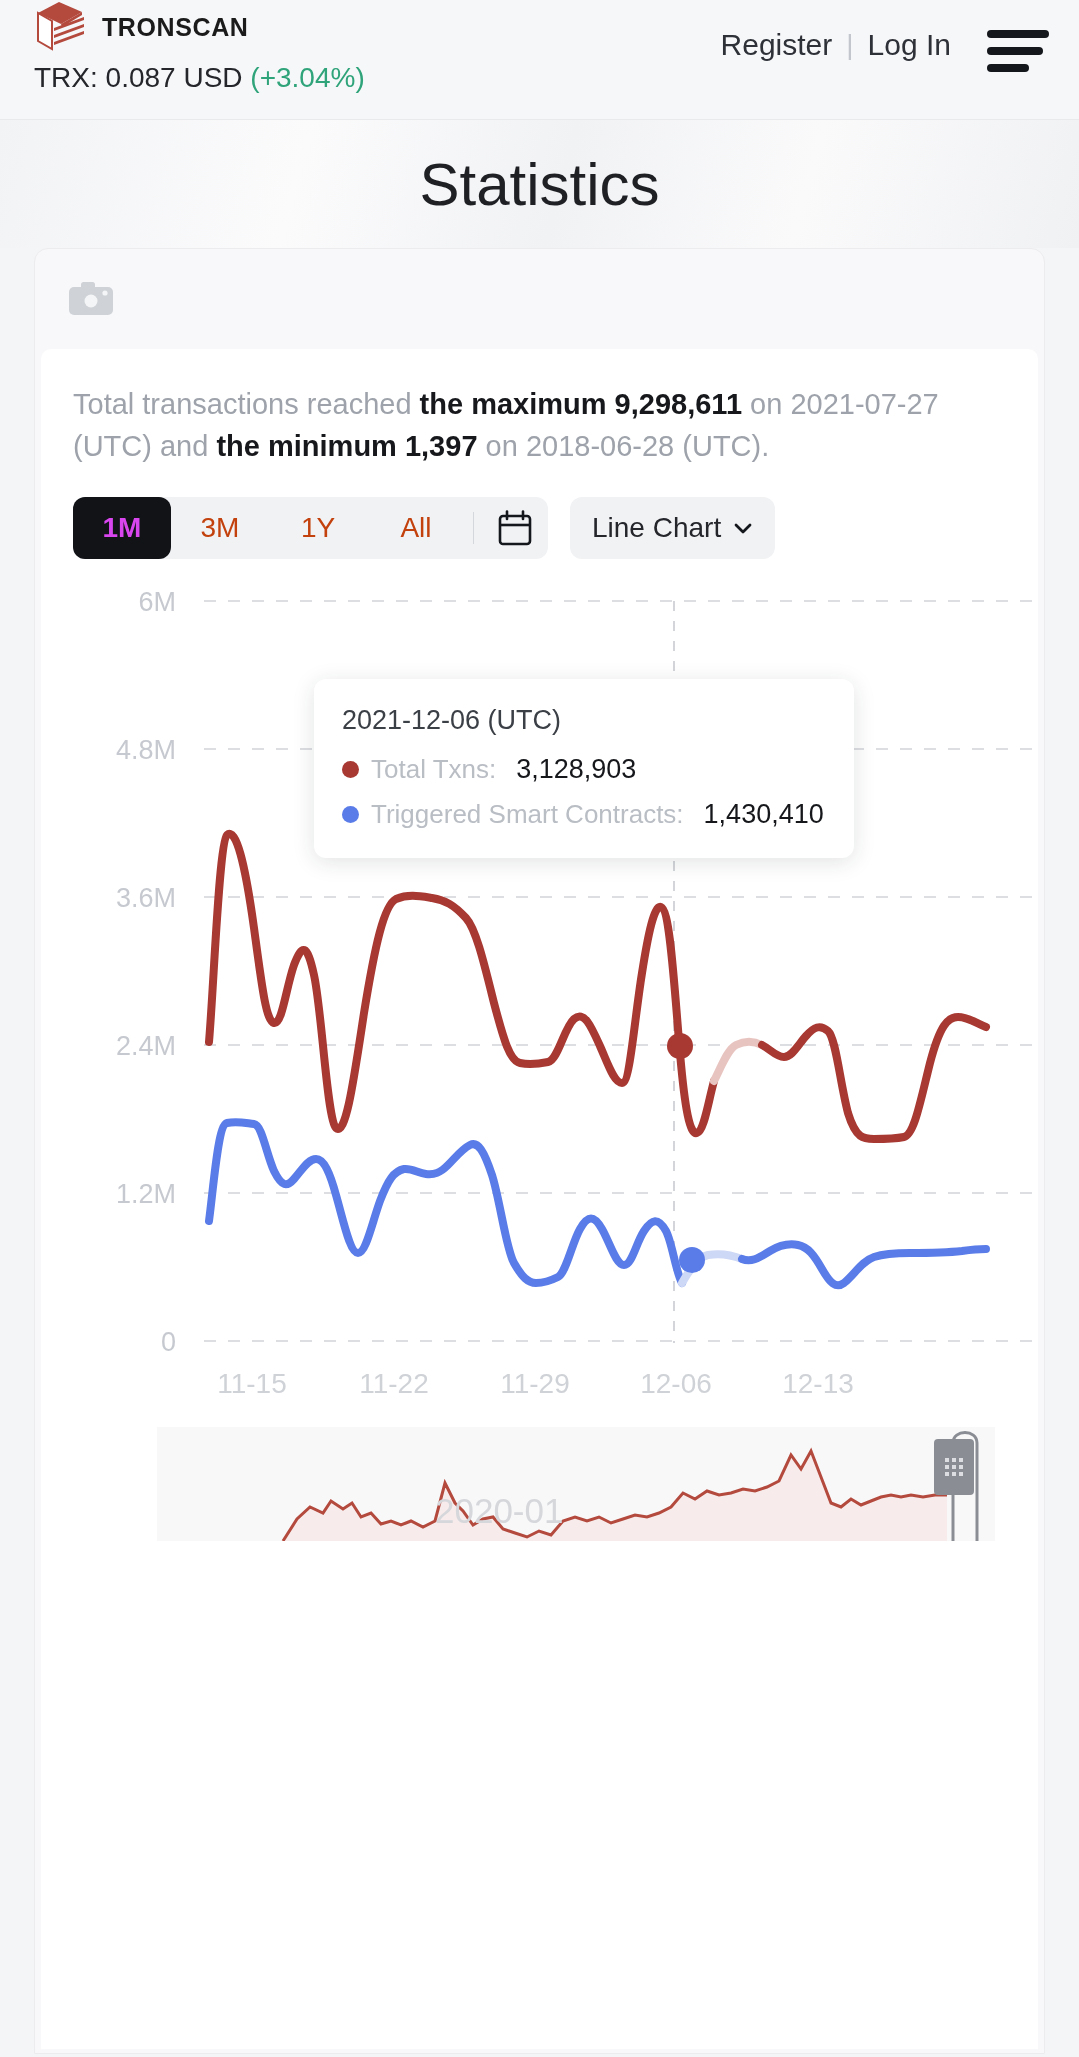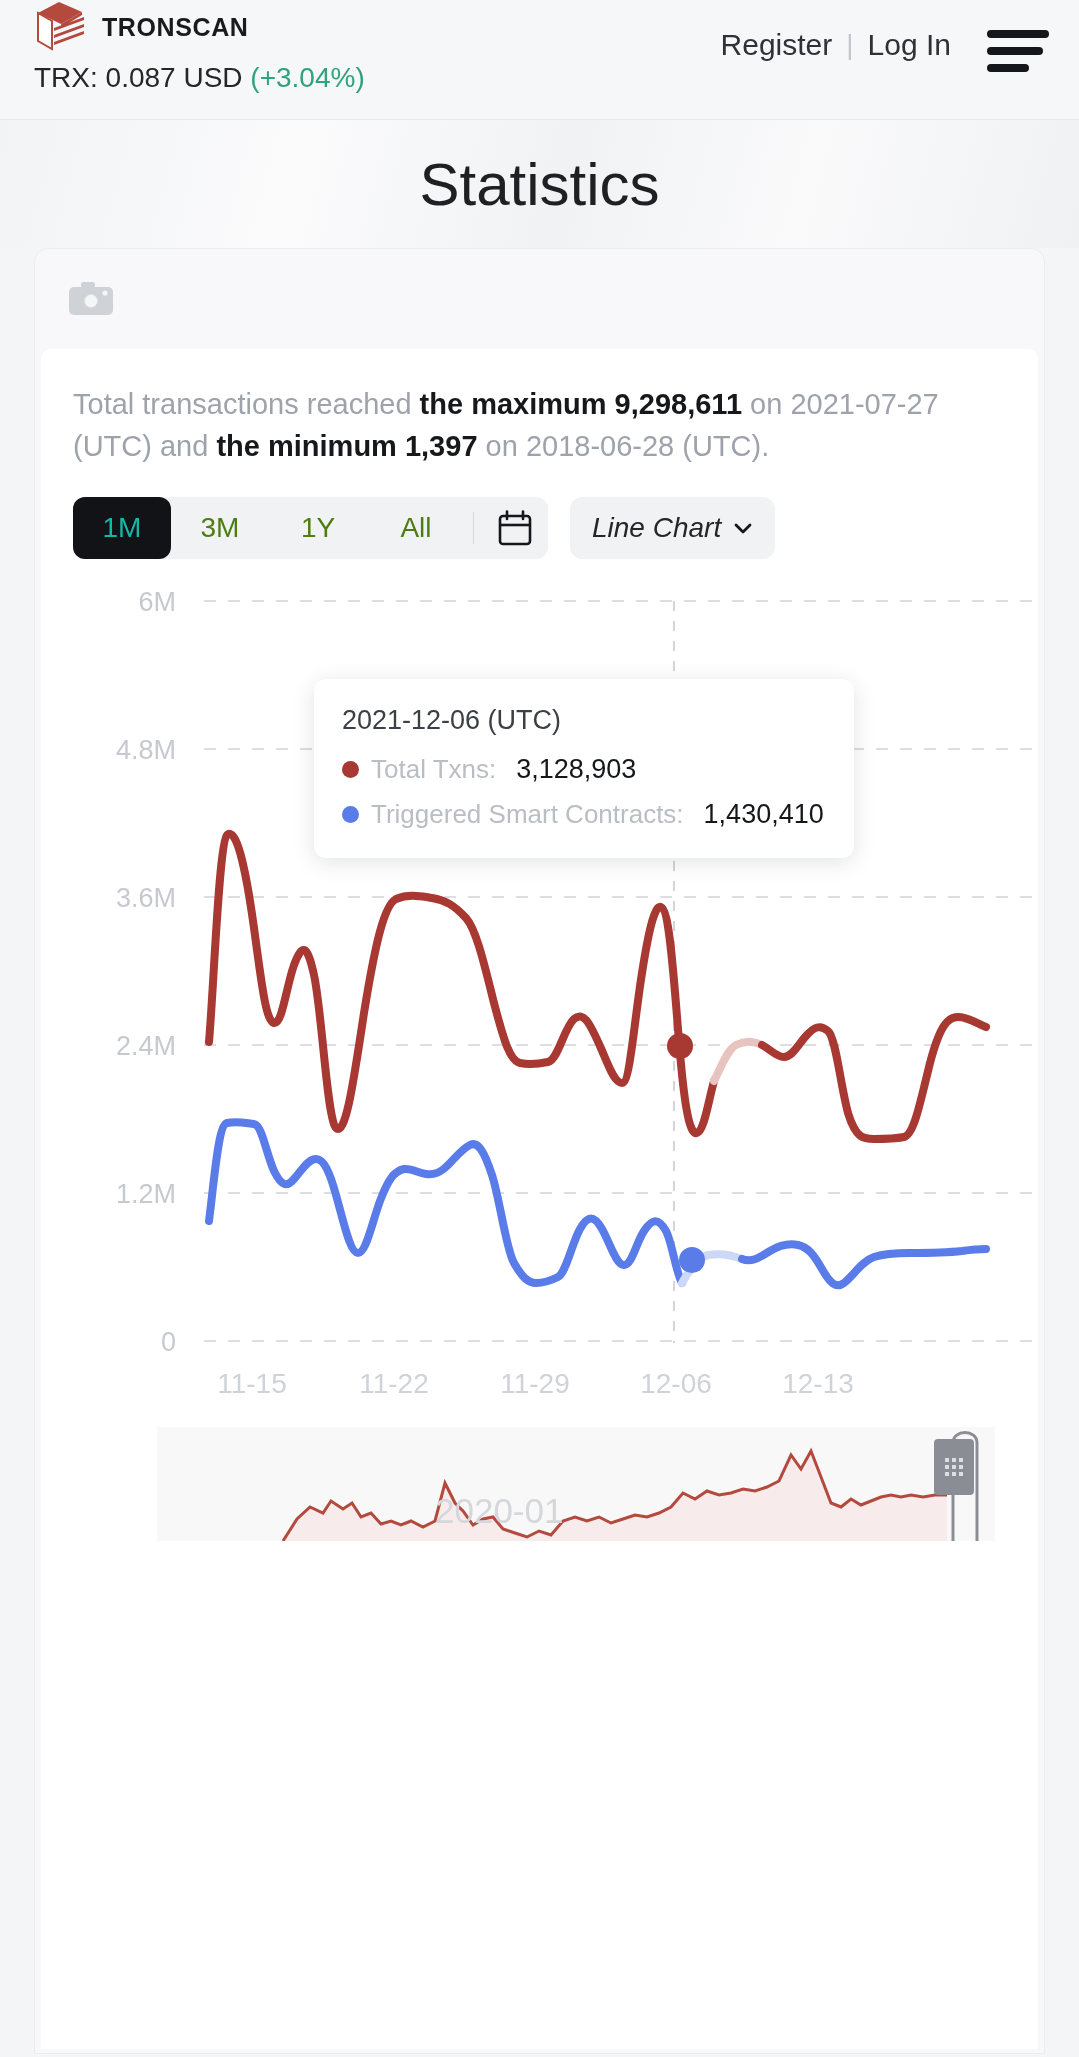--- a/index.html
+++ b/index.html
@@ -99,34 +99,34 @@
     margin-top: 30px;
   }
   .seg {
     display: flex; align-items: center;
     background: #f1f2f4; border-radius: 12px;
     height: 62px; padding: 0;
   }
   .seg-btn {
     min-width: 98px; height: 62px;
     display: flex; align-items: center; justify-content: center;
-    font-size: 28px; color: #4d7c0f; border-radius: 12px;
+    font-size: 28px; color: #c2410c; border-radius: 12px;
     cursor: pointer;
   }
-  .seg-btn.active { background: #111317; color: #14b8a6; }
+  .seg-btn.active { background: #111317; color: #d946ef; font-weight: bold; }
   .seg-divider { width: 1px; height: 32px; background: #d4d7dc; margin: 0 8px; }
   .cal-btn {
     width: 66px; height: 62px; display: flex;
     align-items: center; justify-content: center; cursor: pointer;
   }
   .cal-icon { width: 34px; height: 36px; display: block; }
   .chart-select {
     background: #f1f2f4; border-radius: 12px; height: 62px;
     display: flex; align-items: center; gap: 12px;
-    padding: 0 22px; font-size: 28px; color: #24262b; cursor: pointer; font-style: italic;
+    padding: 0 22px; font-size: 28px; color: #24262b; cursor: pointer;
   }
   .caret { width: 20px; height: 14px; display: block; }
 
   
   .chart-wrap { position: relative; margin-top: 24px; height: 830px; margin-left: 41px; }
   .chart-svg { display: block; }
 
   .tooltip {
     position: absolute;
     left: 200px; top: 96px;

